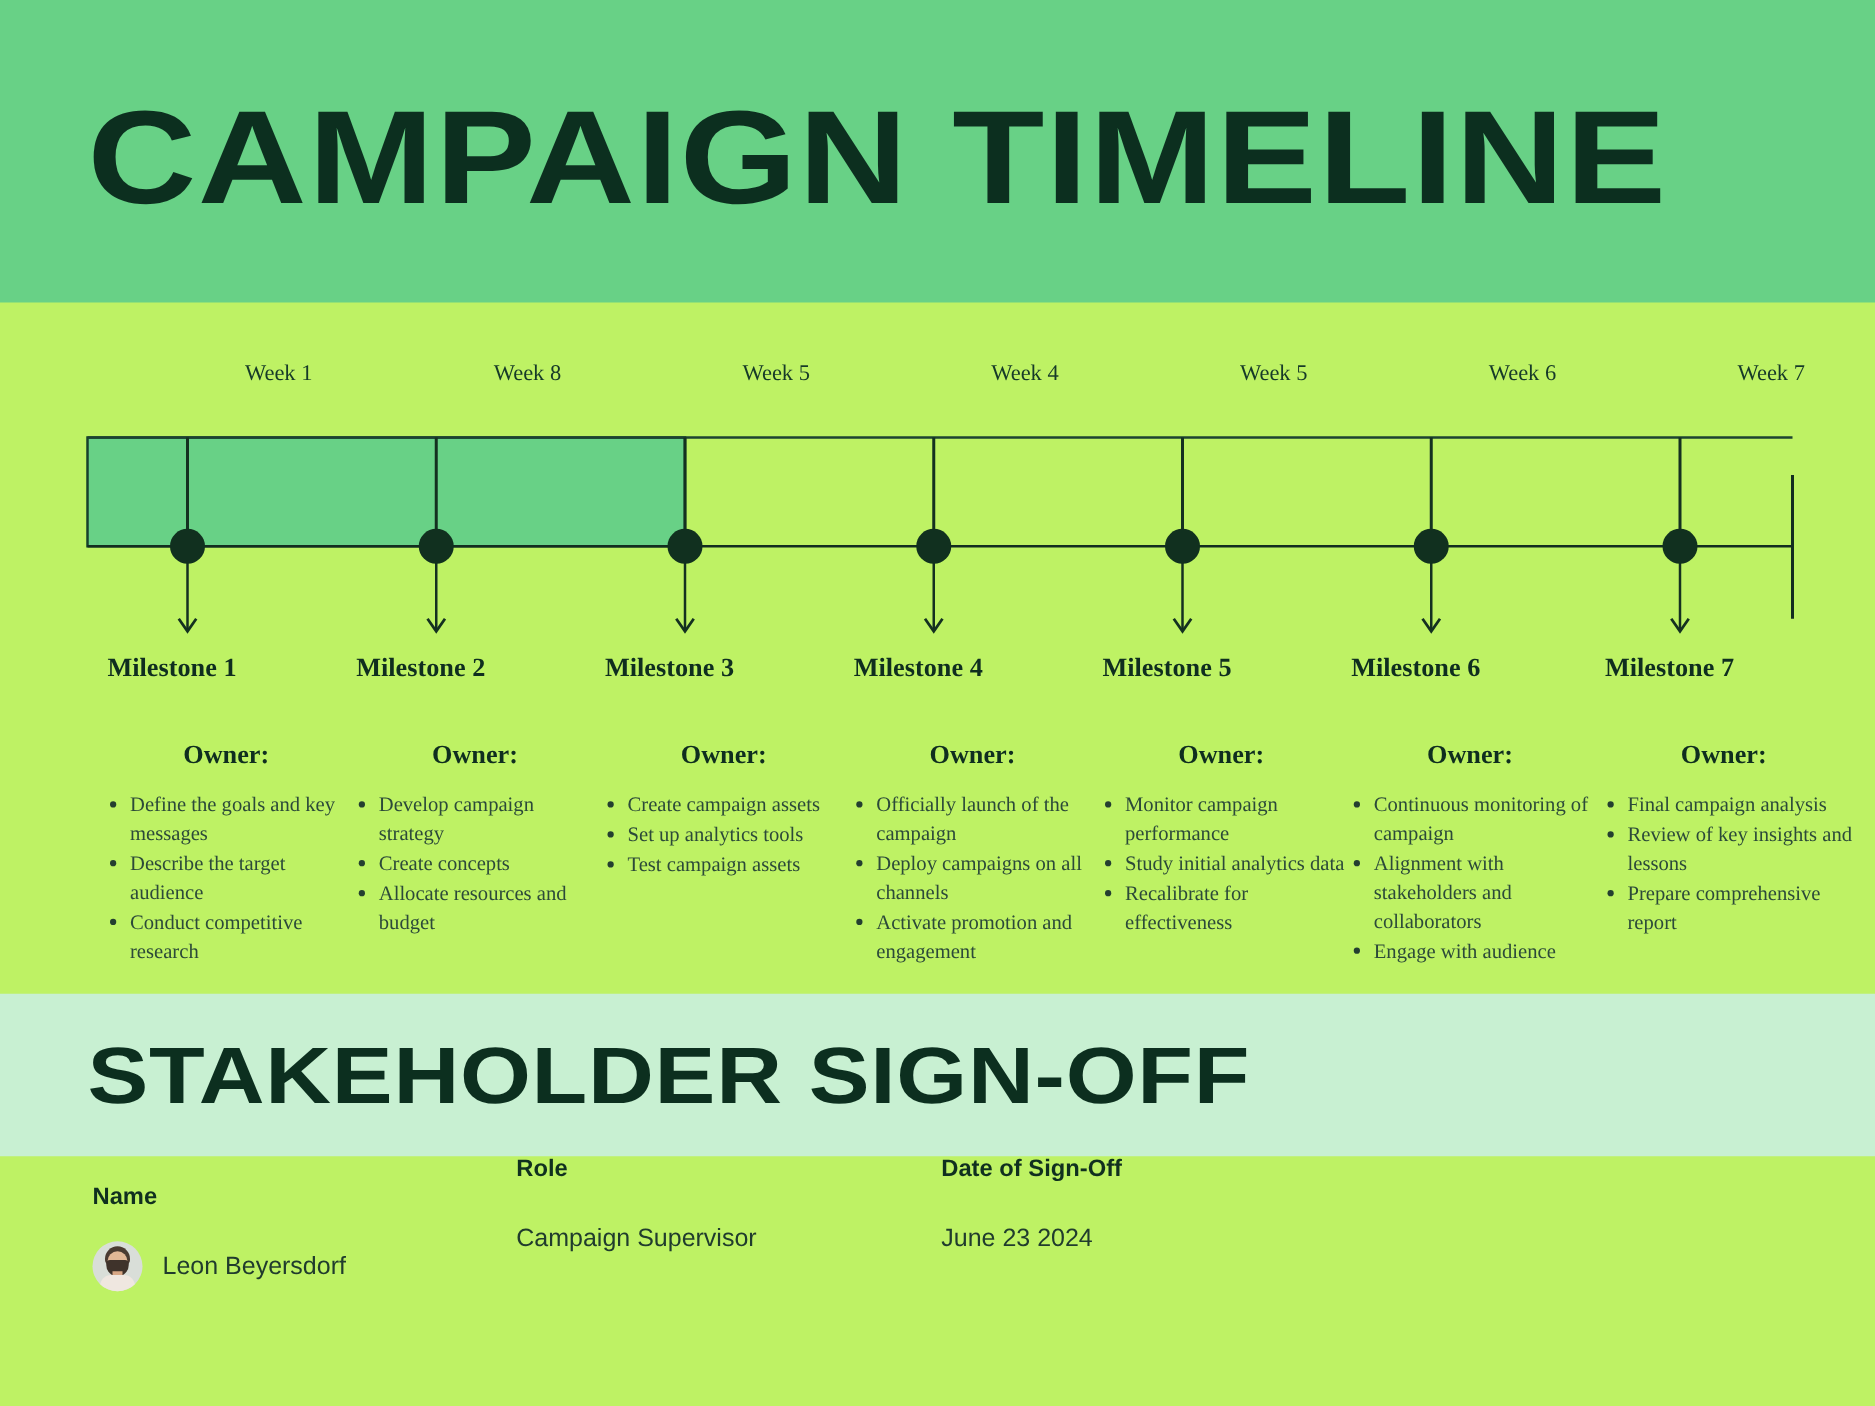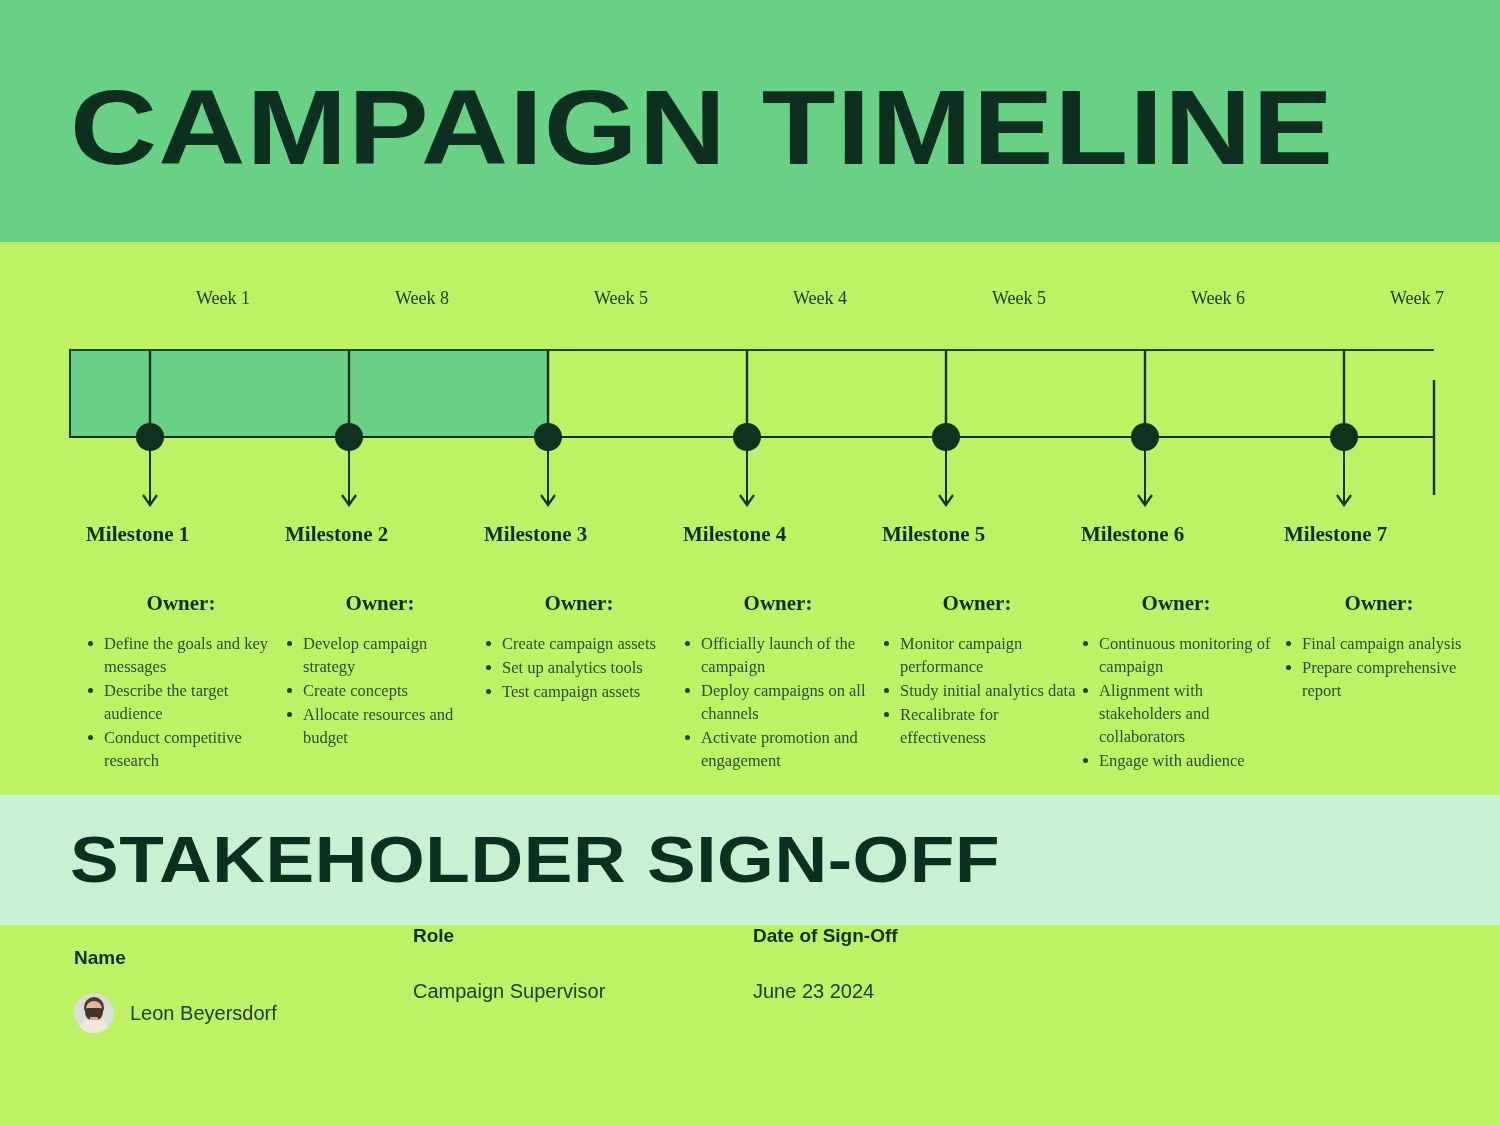--- a/index.html
+++ b/index.html
@@ -359,20 +359,21 @@
         </ul>
       </div>
 
       <div class="ms-col" style="left:1284px">
         <div class="ms-head">
           <span>Milestone 7</span>
           <span class="ms-owner">Owner:</span>
         </div>
         <ul class="ms-list">
           <li>Final campaign analysis</li>
+          <li>Review of key insights and lessons</li>
           <li>Prepare comprehensive report</li>
         </ul>
       </div>
 
     </div>
   </div>
 
   <div class="signoff-band">
     <div class="signoff-title">STAKEHOLDER SIGN-OFF</div>
   </div>

